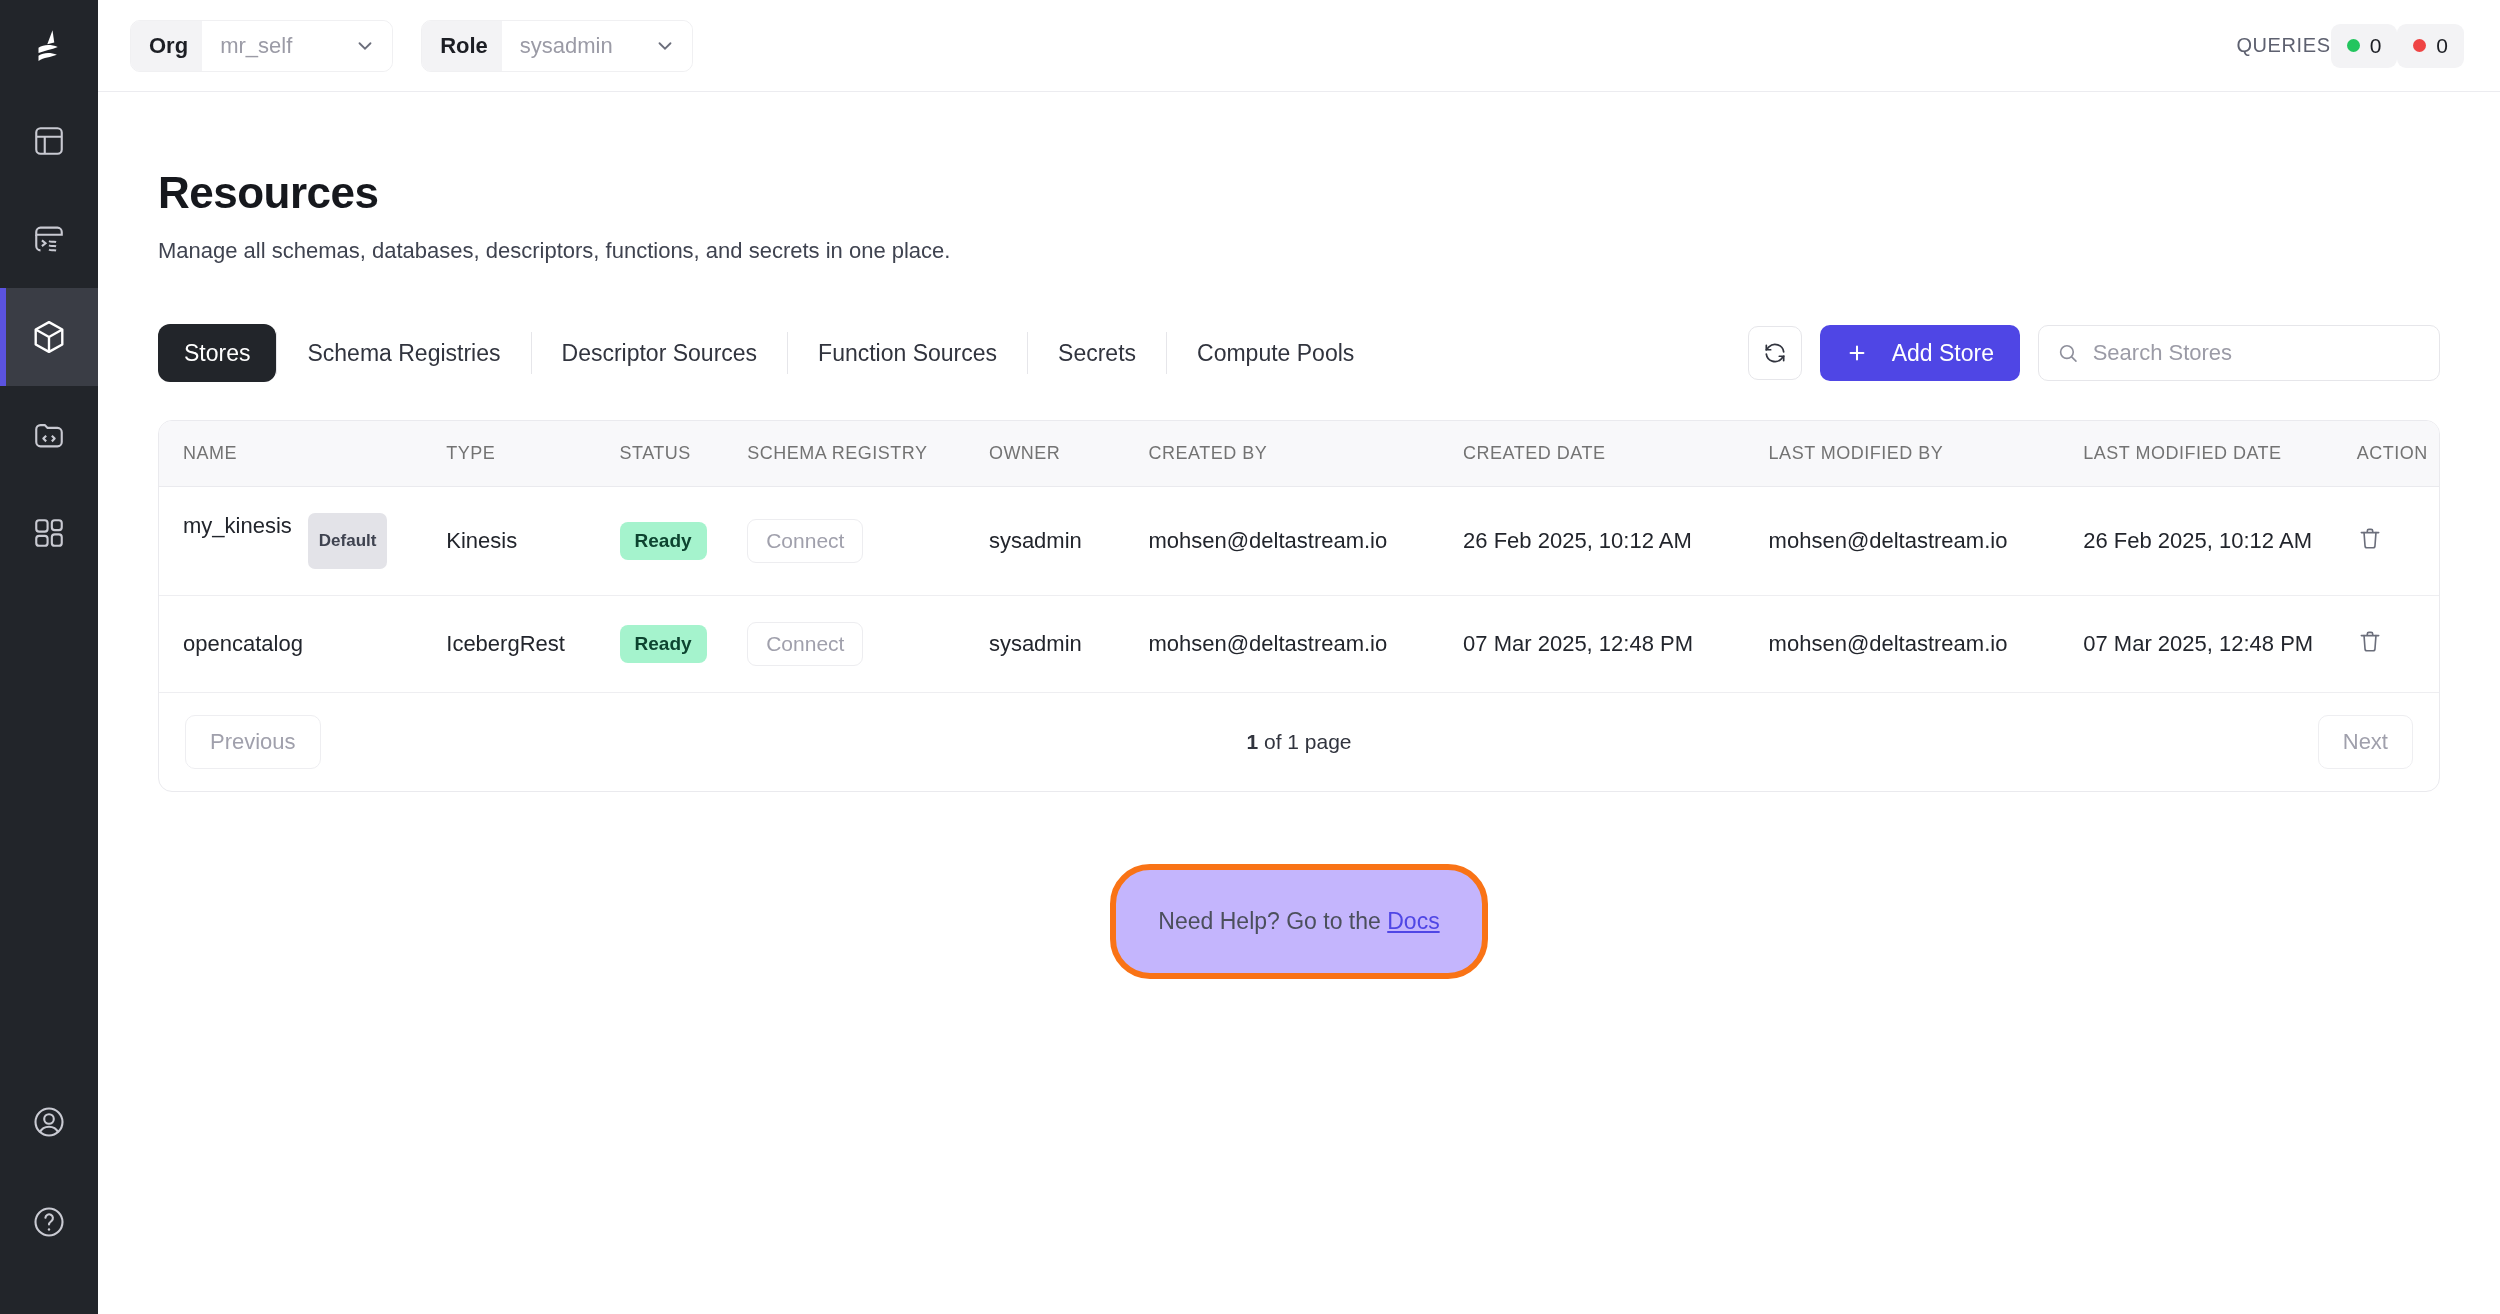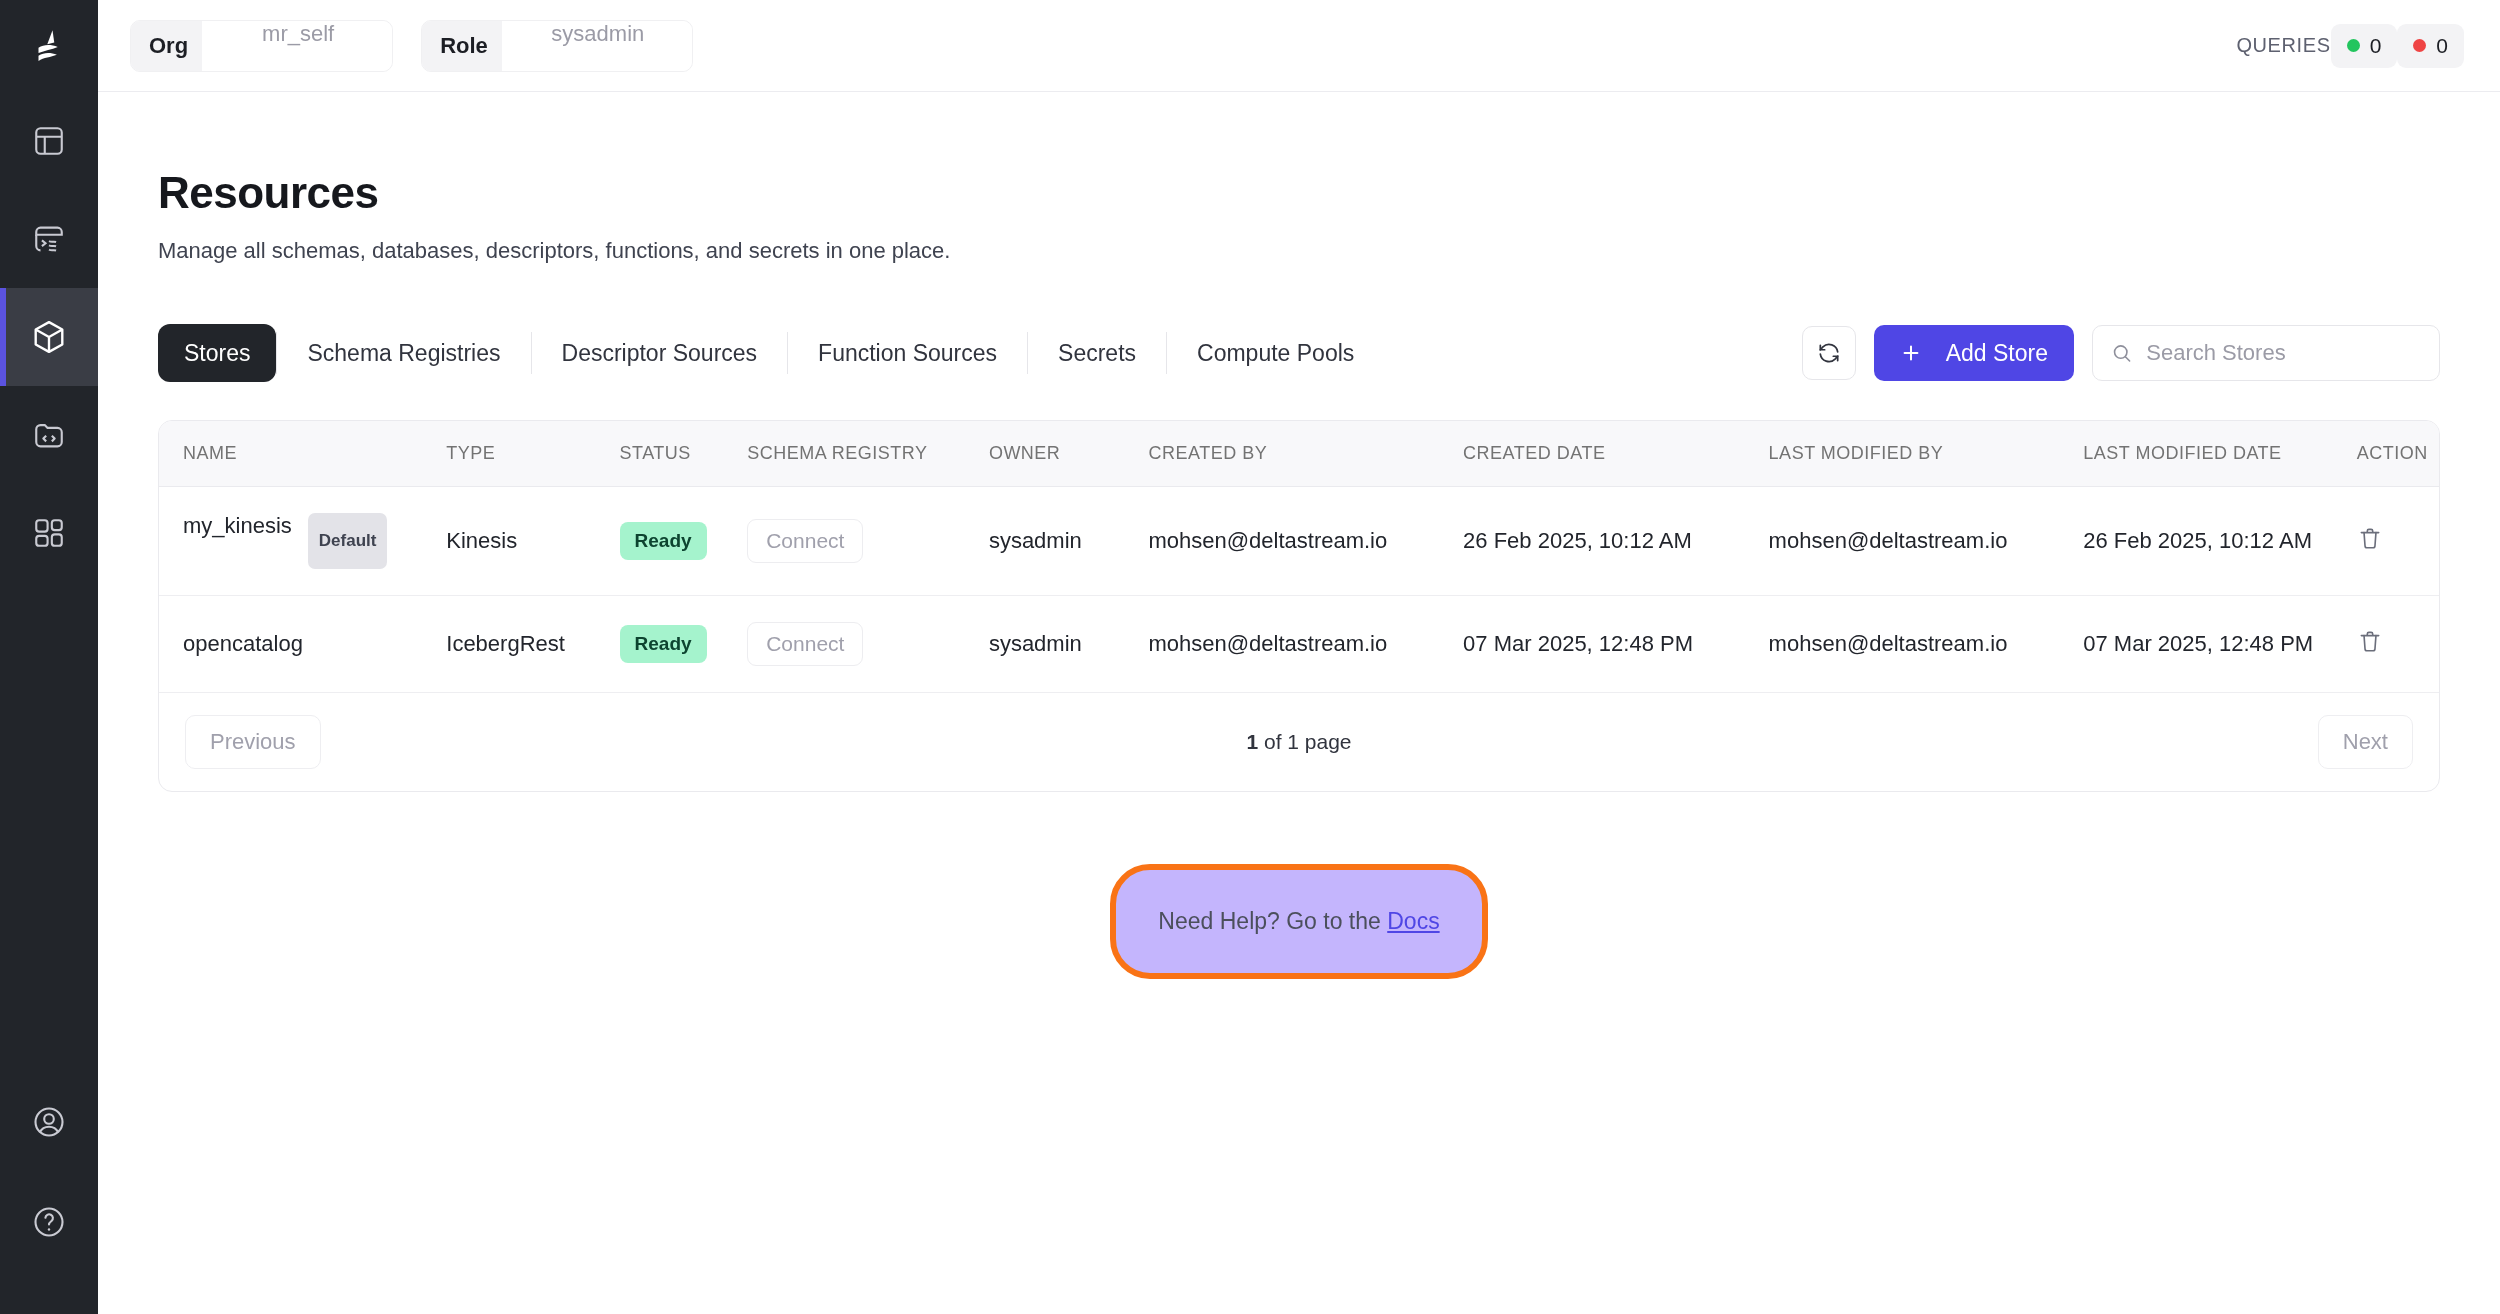--- a/index.html
+++ b/index.html
@@ -53,21 +53,20 @@
   }
   .selector .sel-label {
     display: flex; align-items: center; padding: 0 14px 0 18px;
     font-size: 22px; font-weight: 700; color: #1c1e24; background: #f3f3f5;
   }
   .selector .sel-value {
     display: flex; align-items: center; gap: 21px;
     padding: 0 16px 0 18px; background: #ffffff; min-width: 190px;
     justify-content: space-between;
     cursor: pointer;
-    flex-direction: column;
   }
   .selector .sel-value span.val { font-size: 22px; color: #9b9ba6; white-space: nowrap; }
   .chev { width: 22px; height: 22px; flex: none; }
   .topbar-right { margin-left: auto; display: flex; align-items: center; }
   .queries-label { font-size: 20px; letter-spacing: .6px; color: #5e6170; font-weight: 400; }
   .qbadge {
     display: flex; align-items: center; gap: 10px;
     background: #f3f3f5; border-radius: 9px; height: 44px; padding: 0 16px;
     cursor: pointer;
   }
@@ -98,21 +97,21 @@
     background: #fff; display: flex; align-items: center; justify-content: center;
     cursor: pointer;
   }
   .btn-primary {
     height: 56px; background: #4f46e5; color: #fff; border-radius: 10px;
     display: flex; align-items: center; gap: 24px; padding: 0 26px;
     font-size: 23px; font-weight: 500; cursor: pointer; border: none;
     font-family: "Liberation Sans", sans-serif;
   }
   .search-box {
-    height: 56px; width: 348px; border: 1px solid #e6e6ea; border-radius: 10px;
+    height: 56px; width: 402px; border: 1px solid #e6e6ea; border-radius: 10px;
     display: flex; align-items: center; gap: 14px; padding: 0 18px; background: #fff;
   }
   .search-box input {
     border: none; outline: none; font-size: 22px; color: #31343e; width: 100%;
     font-family: "Liberation Sans", sans-serif; background: transparent;
   }
   .search-box input::placeholder { color: #9b9ba6; }
 
   
   .table-wrap {

